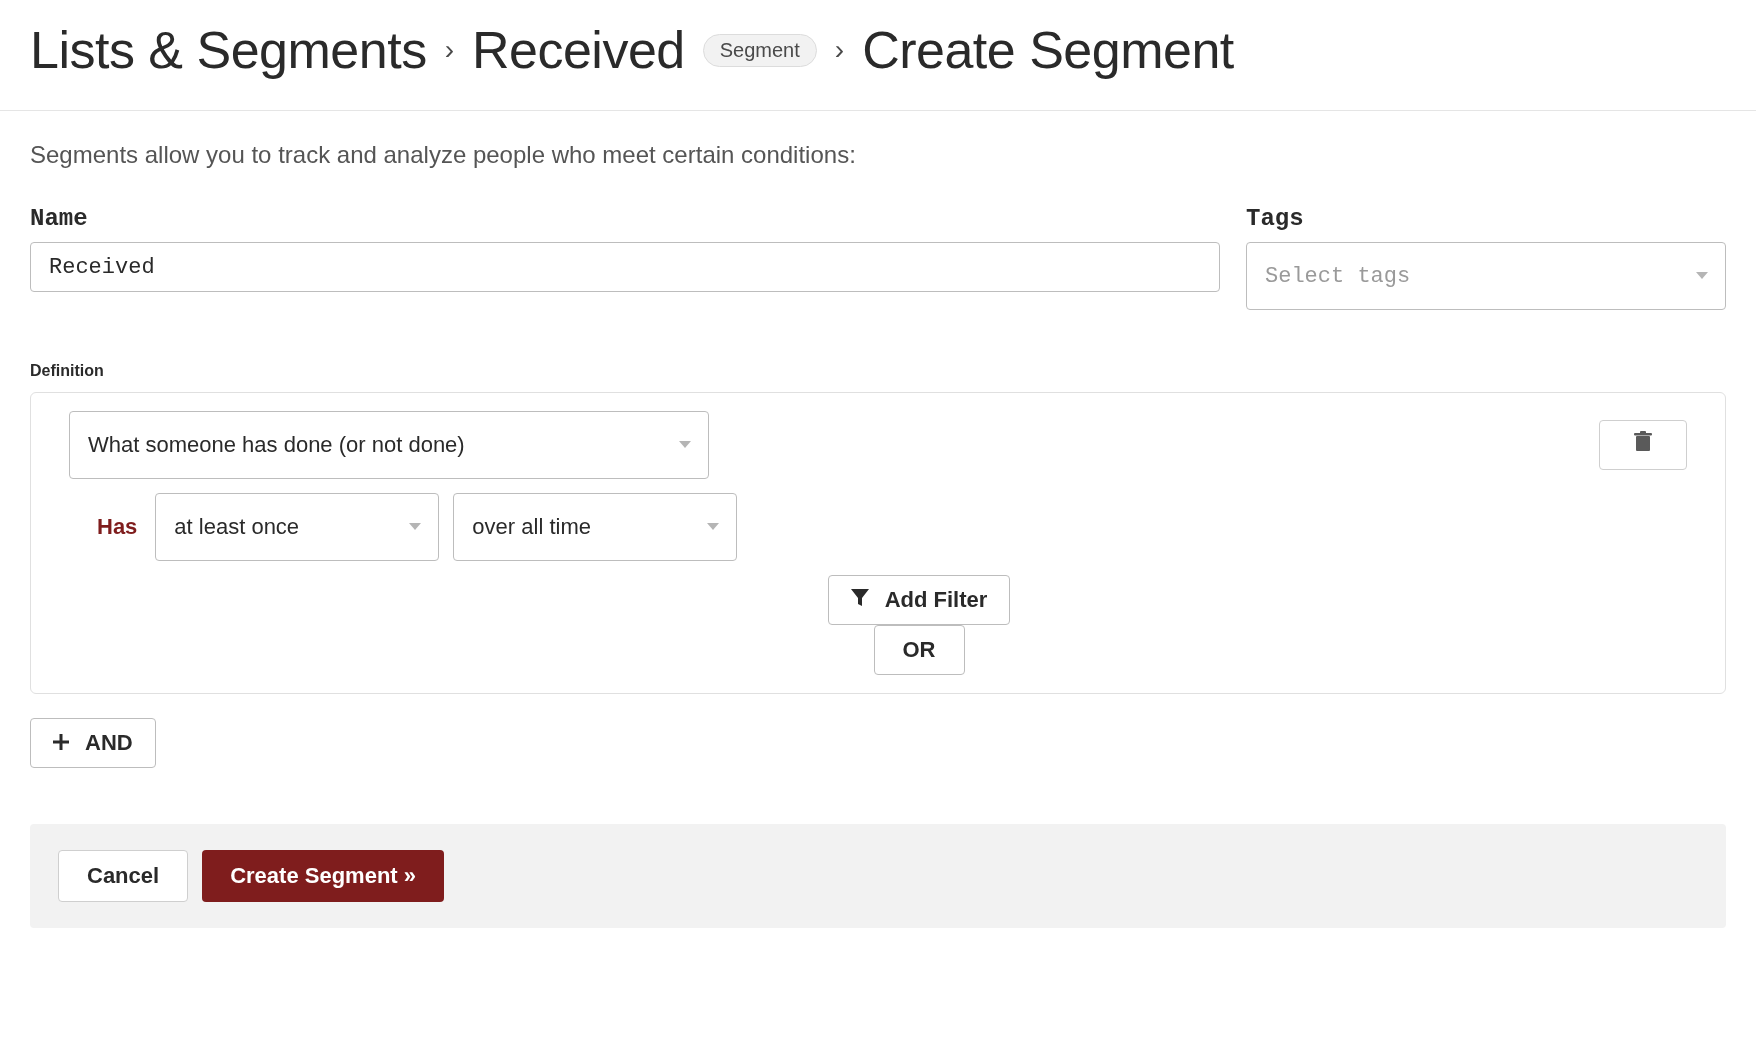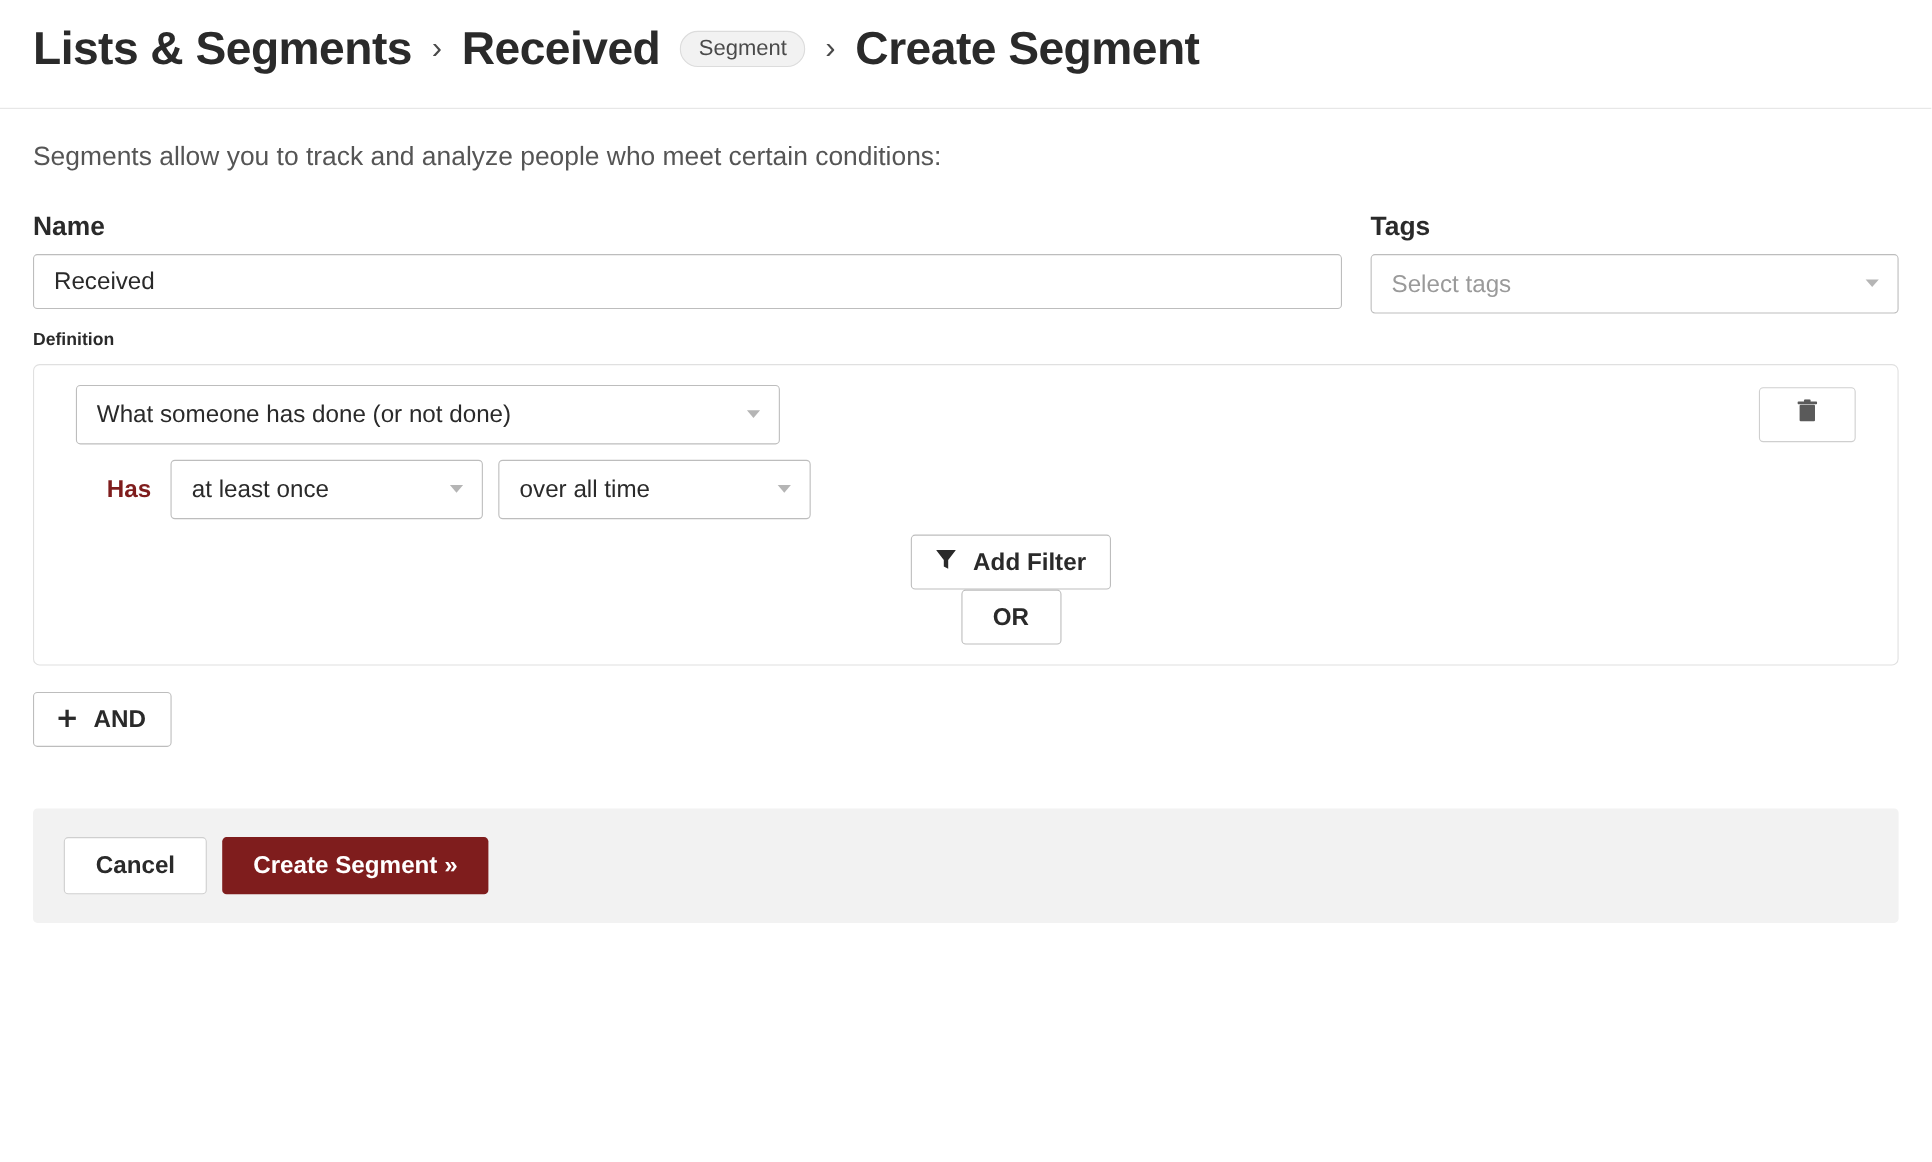--- a/index.html
+++ b/index.html
@@ -14,22 +14,22 @@
     padding: 0;
   }
   .breadcrumb {
     display: flex;
     align-items: center;
     gap: 18px;
     padding: 20px 30px 30px 30px;
     border-bottom: 1px solid #e5e5e5;
   }
   .breadcrumb .bc-link {
-    font-size: 42px;
-    font-weight: 700;
+    font-size: 52px;
+    font-weight: 400;
     color: #2a2a2a;
     letter-spacing: -0.5px;
   }
   .breadcrumb .sep {
     font-size: 28px;
     color: #4a4a4a;
     font-weight: 500;
   }
   .badge {
     display: inline-block;
@@ -45,21 +45,22 @@
     padding: 30px 30px 40px 30px;
   }
   .intro {
     font-size: 24px;
     color: #555;
     margin-bottom: 36px;
   }
   .row-fields {
     display: flex;
     gap: 26px;
-    margin-bottom: 16px;
+    margin-bottom: 52px;
+    font-family: Liberation Mono, monospace;
   }
   .field { display: flex; flex-direction: column; gap: 10px; }
   .field-name { flex: 1; }
   .field-tags { width: 480px; }
   .field-label {
     font-size: 24px;
     font-weight: 600;
     color: #2a2a2a;
   }
   .text-input {
@@ -68,21 +69,21 @@
     border-radius: 4px;
     padding: 0 18px;
     font-size: 22px;
     color: #2a2a2a;
     background: #fff;
     outline: none;
     font-family: inherit;
   }
   .select-box {
     position: relative;
-    height: 54px;
+    height: 68px;
     border: 1px solid #bdbdbd;
     border-radius: 4px;
     background: #fff;
     display: flex;
     align-items: center;
     padding: 0 44px 0 18px;
     font-size: 22px;
     color: #2a2a2a;
     cursor: pointer;
   }

